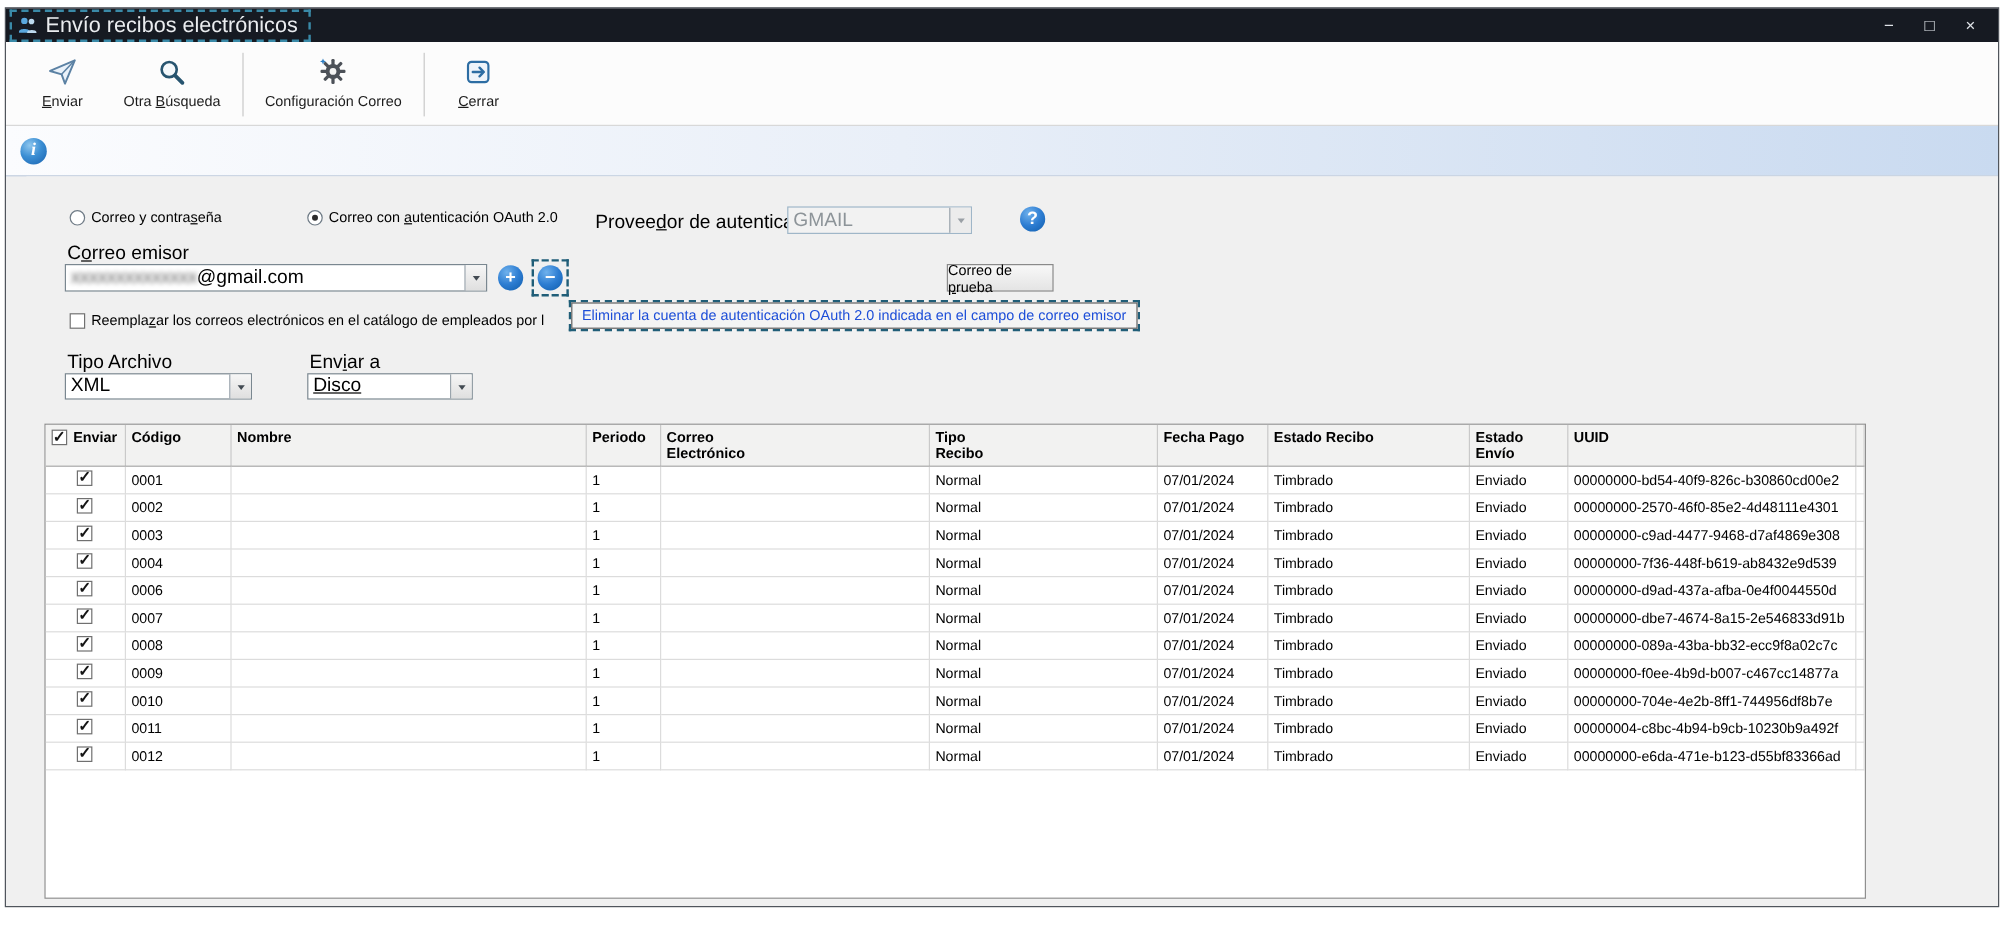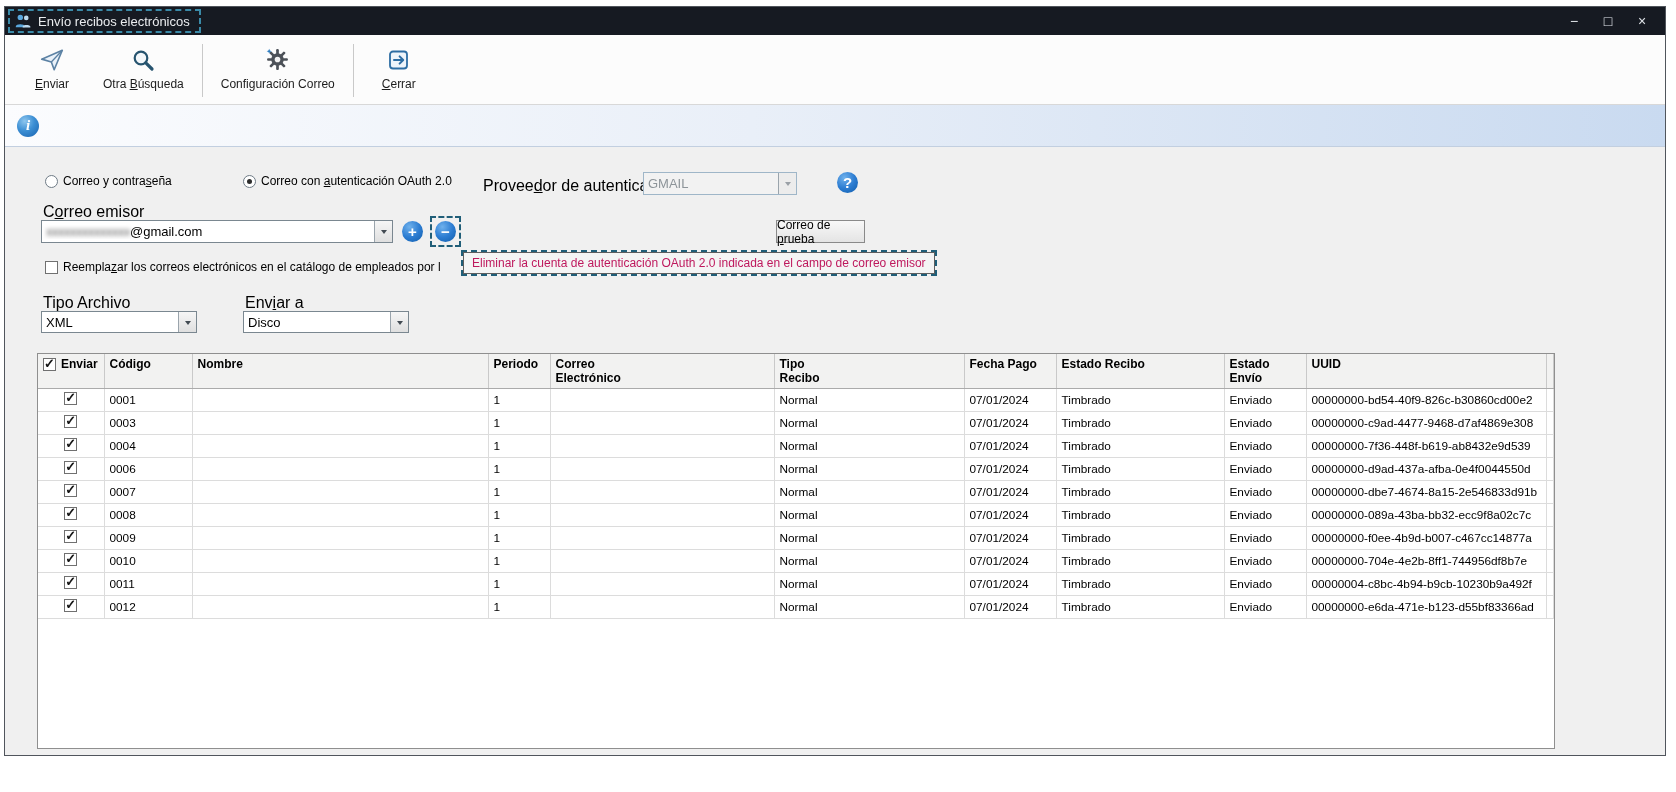--- a/index.html
+++ b/index.html
@@ -2,54 +2,54 @@
 <html><head>
 <meta charset="utf-8">
 <style>
   html,body{margin:0;padding:0;}
   body{width:1676px;height:792px;background:#ffffff;font-family:"Liberation Sans",sans-serif;position:relative;overflow:hidden;}
   .window{position:absolute;left:4px;top:6px;width:1662px;height:750px;border:1px solid #50555c;background:#f0f0f0;box-sizing:border-box;}
   
   .titlebar{position:absolute;left:0;top:0;right:0;height:28px;background:#161a22;display:flex;align-items:center;padding-left:3px;color:#eaecef;box-sizing:border-box;}
   .title-annot{display:inline-flex;align-items:center;gap:6px;border:2px dashed #3a8aa8;padding:1px 9px 1px 4px;}
   .app-icon{width:18px;height:18px;display:inline-flex;}
-  .title-text{font-size:13px;}
+  .title-text{font-size:18px;}
   .win-controls{margin-left:auto;display:flex;align-items:center;height:100%;padding-right:6px;}
   .win-btn{width:34px;height:100%;display:flex;align-items:center;justify-content:center;font-size:14px;color:#dfe3e8;}
   
   .toolbar{position:absolute;left:0;top:28px;right:0;height:70px;background:#fcfcfc;border-bottom:1px solid #d8d8d8;display:flex;align-items:stretch;padding:4px 0 2px 8px;box-sizing:border-box;}
   .tb-btn{display:flex;flex-direction:column;align-items:center;justify-content:flex-start;gap:4px;padding:7px 12px 2px;min-width:54px;}
   .tb-icon{width:27px;height:27px;display:flex;align-items:center;justify-content:center;}
   .tb-label{font-size:12px;color:#1c1c1c;white-space:nowrap;}
   .tb-sep{width:1px;background:#c9c9c9;margin:5px 6px;}
   
   .infobar{position:absolute;left:0;top:98px;right:0;height:42px;background:linear-gradient(90deg,#fbfcfe 0%,#e9eff8 45%,#c9daf0 100%);border-bottom:1px solid #c2cfe0;display:flex;align-items:center;padding-left:12px;box-sizing:border-box;}
   .info-icon{width:22px;height:22px;border-radius:50%;background:radial-gradient(circle at 35% 28%,#8ec6ee 0%,#3c8fd4 45%,#1761ae 100%);color:#fff;display:flex;align-items:center;justify-content:center;font-family:"Liberation Serif",serif;font-style:italic;font-weight:bold;font-size:15px;}
   
-  .formarea{position:absolute;left:4px;top:140px;right:0;height:206px;background:#f0f0f0;}
+  .formarea{position:absolute;left:17px;top:140px;right:0;height:206px;background:#f0f0f0;}
   .fa{position:absolute;}
   .field-label{font-size:16px;color:#000;white-space:nowrap;}
   .choice{display:inline-flex;align-items:center;gap:5px;font-size:12px;color:#000;white-space:nowrap;}
   .radio{width:13px;height:13px;border-radius:50%;border:1px solid #6f7b86;background:#fff;position:relative;flex:none;box-sizing:border-box;}
   .radio.sel::after{content:"";position:absolute;left:3px;top:3px;width:5px;height:5px;border-radius:50%;background:#2c2c2c;}
   .cb{display:inline-block;width:13px;height:13px;background:#fff;border:1px solid #707070;position:relative;flex:none;box-sizing:border-box;}
   .cb.checked::after{content:"\2713";position:absolute;left:0px;top:-3px;font-size:13px;font-weight:bold;color:#151515;}
   .combo{position:absolute;background:#fff;border:1px solid #7a8790;display:flex;align-items:center;box-sizing:border-box;}
-  .combo .val{flex:1;font-size:13px;padding:0 4px;white-space:nowrap;overflow:hidden;color:#000;}
+  .combo .val{flex:1;font-size:16px;padding:0 4px;white-space:nowrap;overflow:hidden;color:#000;}
   .combo .btn{width:17px;align-self:stretch;background:linear-gradient(#f6f6f6,#dfdfdf);border-left:1px solid #9aa4ac;display:flex;align-items:center;justify-content:center;}
   .arr{width:0;height:0;border:3.5px solid transparent;border-top:4.5px solid #424a52;margin-top:4px;}
   .combo.disabled{background:#f2f2f2;border-color:#9fb6c8;}
   .combo.disabled .val{color:#8d9499;}
   .combo.disabled .btn{background:#ececec;}
   .combo.disabled .arr{border-top-color:#9aa0a6;}
   .circle-btn{width:21px;height:21px;border-radius:50%;background:radial-gradient(circle at 35% 28%,#6fb1ec 0%,#2d7dd2 50%,#0f5cab 100%);color:#fff;display:inline-flex;align-items:center;justify-content:center;font-size:15px;font-weight:bold;line-height:1;box-sizing:border-box;}
   .annot{border:2px dashed #205e78;box-sizing:border-box;}
   .pushbtn{position:absolute;background:linear-gradient(#f8f8f8,#e4e4e4);border:1px solid #8a8a8a;font-size:12px;color:#000;display:flex;align-items:center;justify-content:center;box-sizing:border-box;}
   .tooltip-wrap{position:absolute;border:2px dashed #205e78;z-index:6;background:#f2f2f2;}
-  .tooltip{border:1px solid #5f5f5f;background:#f4f4f4;font-size:12px;color:#be185d;padding:3px 8px;white-space:nowrap;}
+  .tooltip{border:1px solid #5f5f5f;background:#f4f4f4;font-size:12px;color:#1d4ed8;padding:3px 8px;white-space:nowrap;}
   .redact{filter:blur(2px);color:#666;letter-spacing:-0.5px;}
   
   .gridpanel{position:absolute;left:32px;top:346px;width:1518px;height:396px;background:#fff;border:1px solid #8f8f8f;box-sizing:border-box;overflow:hidden;}
   table.grid{border-collapse:collapse;table-layout:fixed;width:100%;}
   table.grid th{background:#f2f2f1;border-right:1px solid #c9c9c9;border-bottom:1px solid #ababab;font-size:12px;font-weight:bold;text-align:left;padding:3px 5px;vertical-align:top;white-space:pre-line;height:34px;box-sizing:border-box;color:#000;}
   table.grid th.h-enviar{white-space:nowrap;}
   .hwrap{display:flex;align-items:center;gap:5px;}
   table.grid td{border-right:1px solid #dcdcdc;border-bottom:1px solid #dcdcdc;font-size:11.8px;color:#000;padding:2px 5px;height:18px;white-space:nowrap;overflow:hidden;}
   table.grid td.c-check{text-align:center;padding:2px 0;}
 </style>
@@ -174,21 +174,21 @@
     </div>
 
     <span class="field-label fa" style="left:34px;top:147px;">Tipo Archivo</span>
     <span class="field-label fa" style="left:236px;top:147px;">Env<u>i</u>ar a</span>
     <div class="combo" style="left:32px;top:164px;width:156px;height:22px;">
       <span class="val">XML</span>
       <span class="btn">
           <span class="arr"></span>
         </span>
     </div>
-    <div class="combo" style="left:234px;top:164px;width:166px;height:22px;">
+    <div class="combo" style="left:234px;top:164px;width:138px;height:22px;text-decoration:underline;">
       <span class="val">Disco</span>
       <span class="btn">
           <span class="arr"></span>
         </span>
     </div>
   </div>
 
   <div class="gridpanel">
     <table class="grid">
         <colgroup>
@@ -236,20 +236,33 @@
             <td></td>
             <td>Normal</td>
             <td>07/01/2024</td>
             <td>Timbrado</td>
             <td>Enviado</td>
             <td>00000000-bd54-40f9-826c-b30860cd00e2</td>
             <td></td>
           </tr>
           <tr>
             <td class="c-check"><span class="cb checked"></span></td>
+            <td>0002</td>
+            <td></td>
+            <td>1</td>
+            <td></td>
+            <td>Normal</td>
+            <td>07/01/2024</td>
+            <td>Timbrado</td>
+            <td>Enviado</td>
+            <td>00000000-2570-46f0-85e2-4d48111e4301</td>
+            <td></td>
+          </tr>
+          <tr>
+            <td class="c-check"><span class="cb checked"></span></td>
             <td>0003</td>
             <td></td>
             <td>1</td>
             <td></td>
             <td>Normal</td>
             <td>07/01/2024</td>
             <td>Timbrado</td>
             <td>Enviado</td>
             <td>00000000-c9ad-4477-9468-d7af4869e308</td>
             <td></td>

